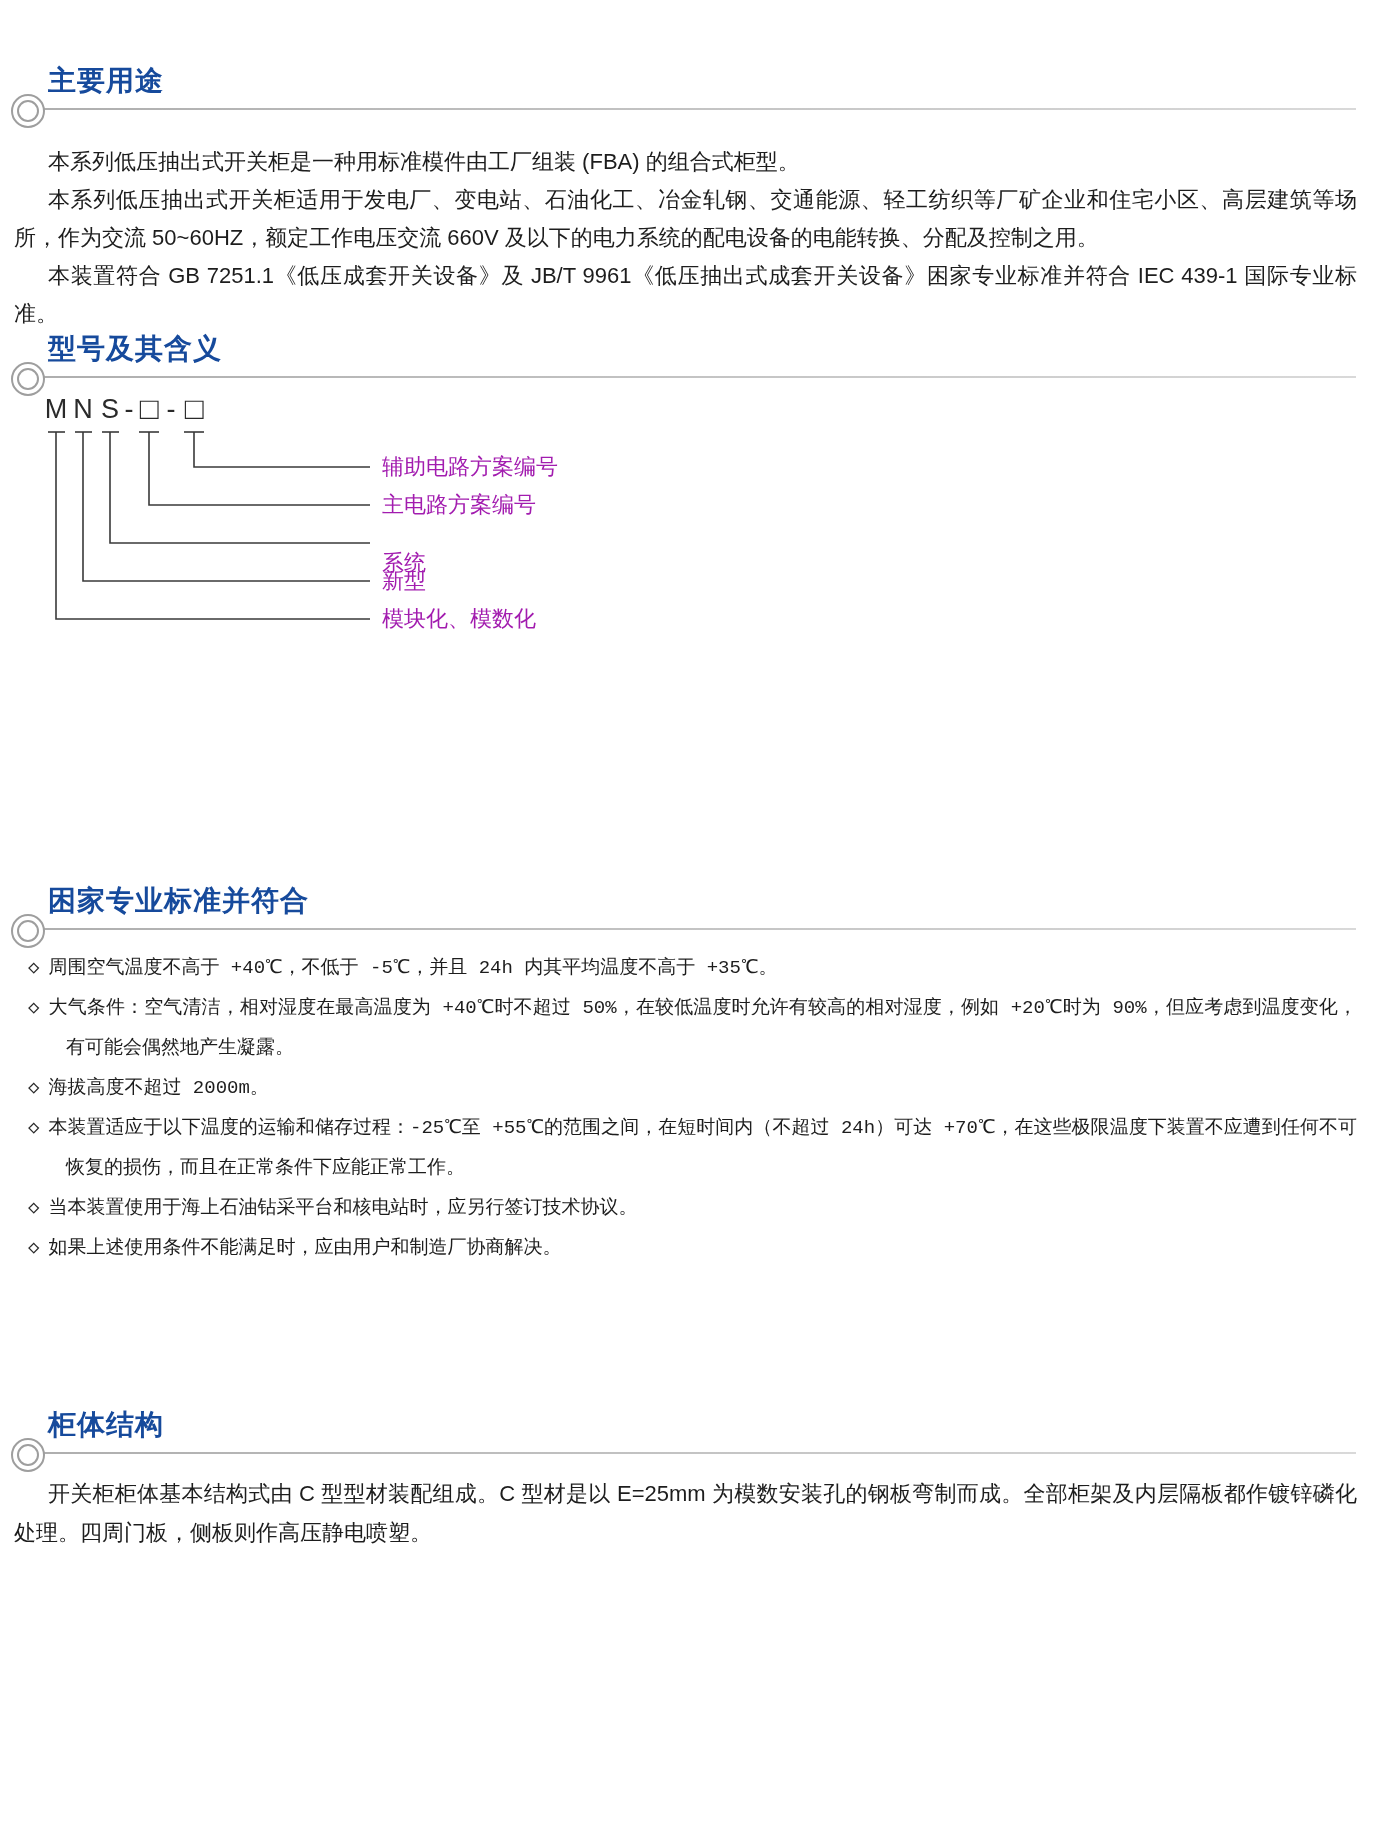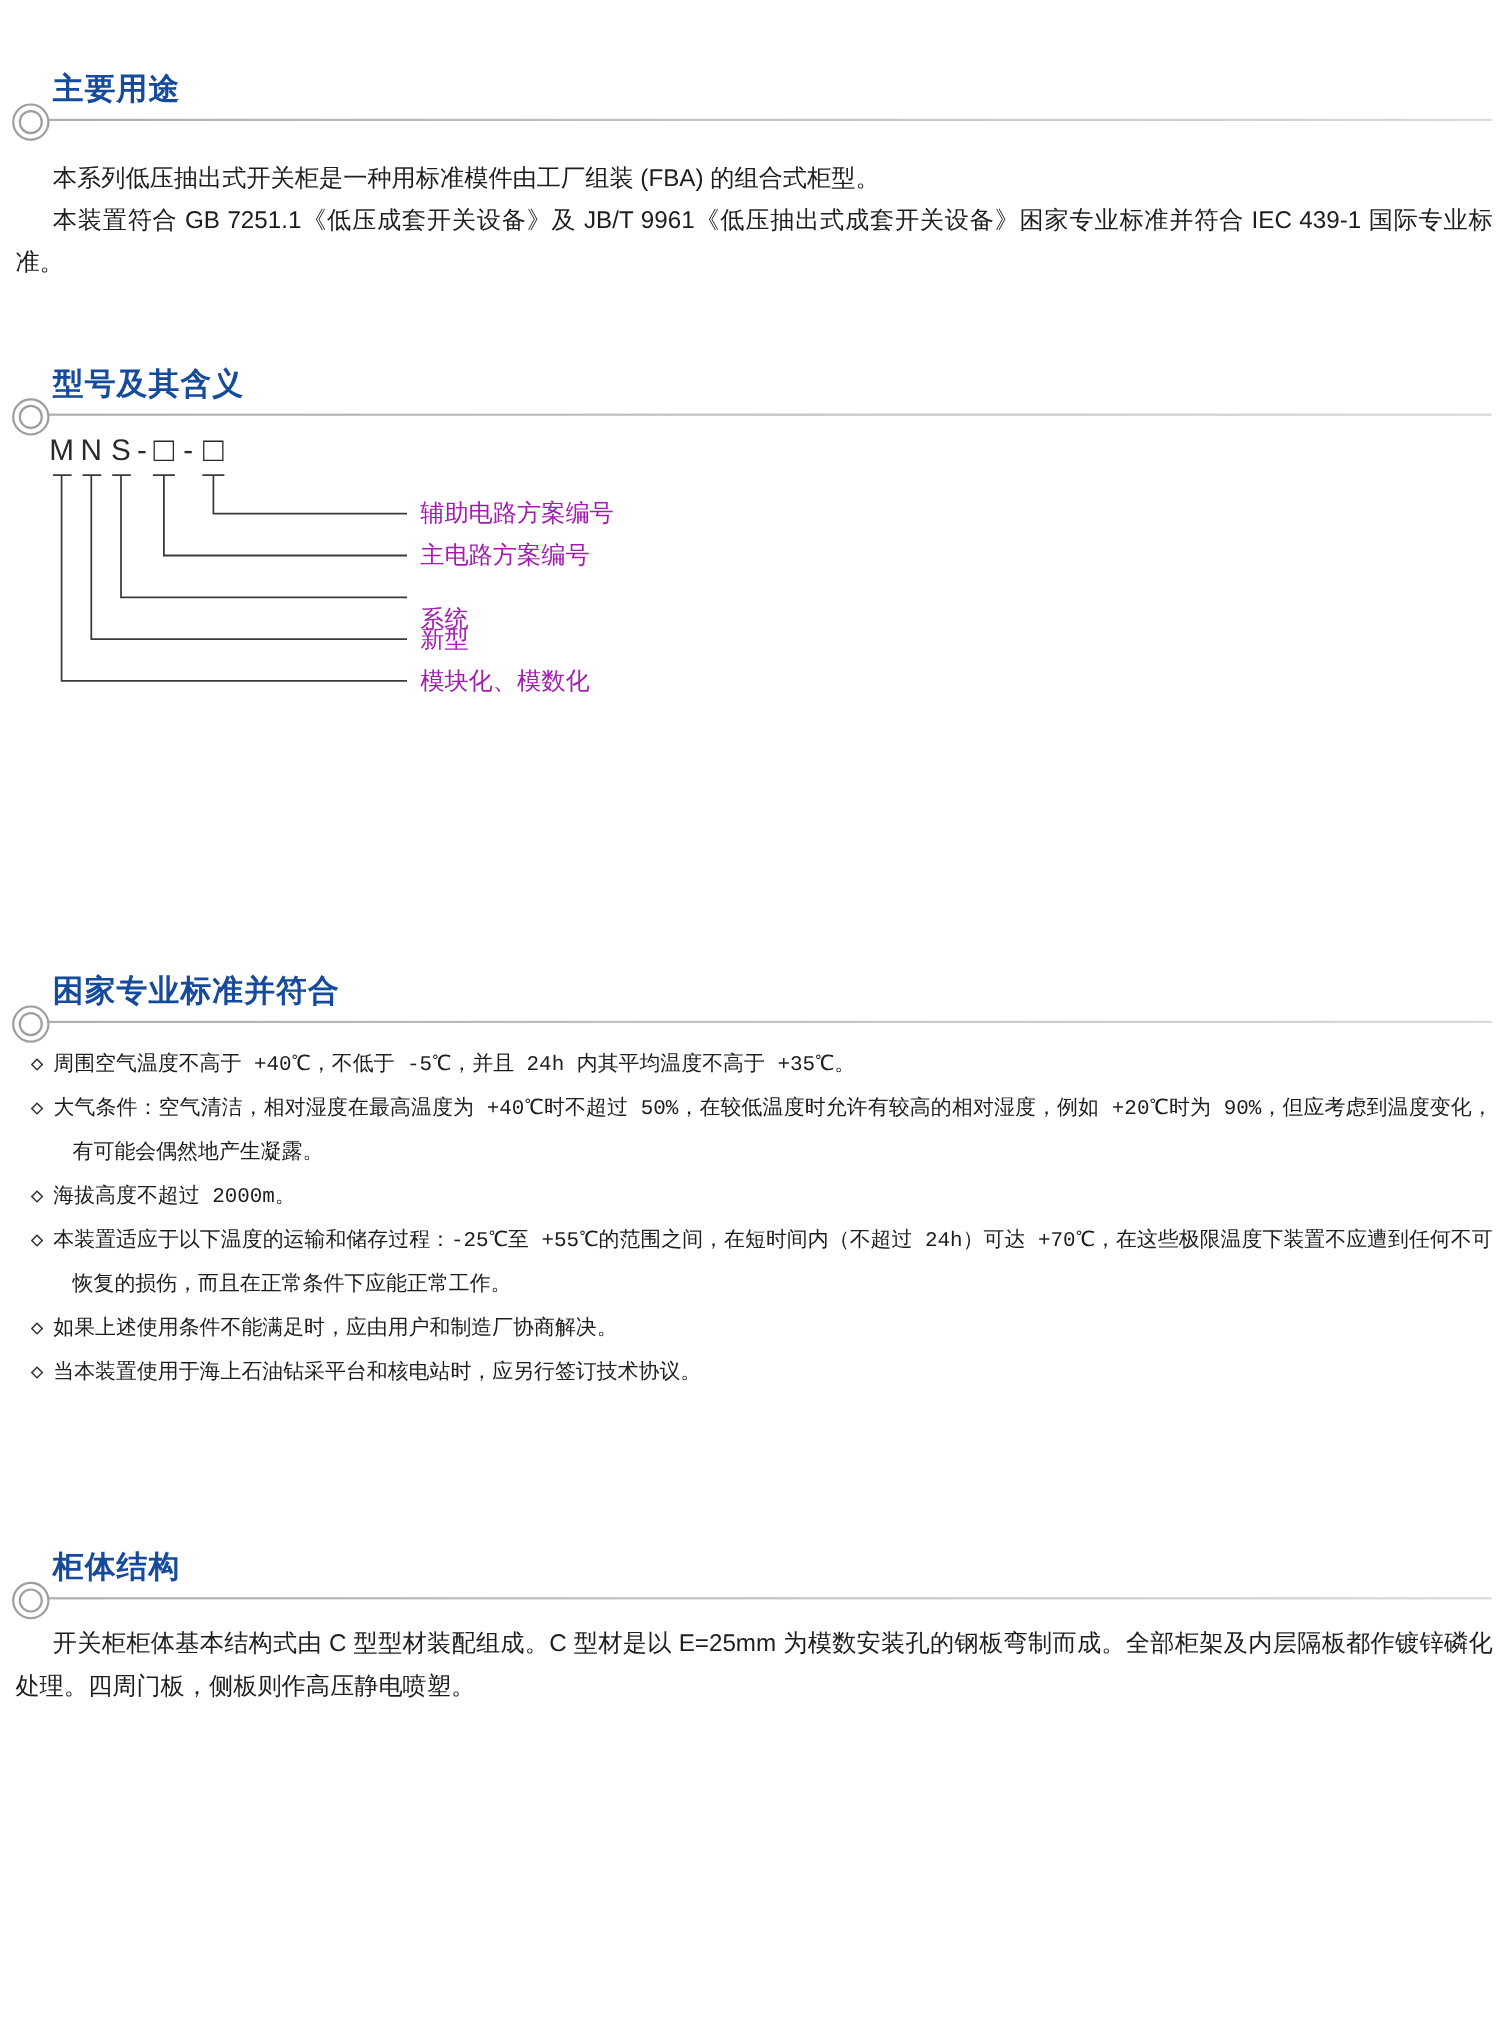--- a/index.html
+++ b/index.html
@@ -62,20 +62,21 @@
 <section class="sec" style="top:24px;margin-top:40px;">
   <div class="sec-header">
     <h2>主要用途</h2>
     <div class="rule"></div>
     <div class="ring">
         <div class="ring-inner"></div>
       </div>
   </div>
   <div class="sec-body purpose">
     <p class="para">本系列低压抽出式开关柜是一种用标准模件由工厂组装 (FBA) 的组合式柜型。</p>
+    <p class="para">本系列低压抽出式开关柜适用于发电厂、变电站、石油化工、冶金轧钢、交通能源、轻工纺织等厂矿企业和住宅小区、高层建筑等场所，作为交流 50~60HZ，额定工作电压交流 660V 及以下的电力系统的配电设备的电能转换、分配及控制之用。</p>
     <p class="para">本装置符合 GB 7251.1《低压成套开关设备》及 JB/T 9961《低压抽出式成套开关设备》困家专业标准并符合 IEC 439-1 国际专业标准。</p>
   </div>
 </section>
 
 <section class="sec" style="top:332px;">
   <div class="sec-header">
     <h2>型号及其含义</h2>
     <div class="rule"></div>
     <div class="ring">
         <div class="ring-inner"></div>
@@ -122,22 +123,22 @@
     <div class="rule"></div>
     <div class="ring">
         <div class="ring-inner"></div>
       </div>
   </div>
   <div class="sec-body env">
     <p class="bullet"><span class="diamond">◇</span><span>周围空气温度不高于 +40℃，不低于 -5℃，并且 24h 内其平均温度不高于 +35℃。</span></p>
     <p class="bullet"><span class="diamond">◇</span><span>大气条件：空气清洁，相对湿度在最高温度为 +40℃时不超过 50%，在较低温度时允许有较高的相对湿度，例如 +20℃时为 90%，但应考虑到温度变化，有可能会偶然地产生凝露。</span></p>
     <p class="bullet"><span class="diamond">◇</span><span>海拔高度不超过 2000m。</span></p>
     <p class="bullet"><span class="diamond">◇</span><span>本装置适应于以下温度的运输和储存过程：-25℃至 +55℃的范围之间，在短时间内（不超过 24h）可达 +70℃，在这些极限温度下装置不应遭到任何不可恢复的损伤，而且在正常条件下应能正常工作。</span></p>
+    <p class="bullet"><span class="diamond">◇</span><span>当本装置使用于海上石油钻采平台和核电站时，应另行签订技术协议。</span></p>
     <p class="bullet"><span class="diamond">◇</span><span>如果上述使用条件不能满足时，应由用户和制造厂协商解决。</span></p>
-    <p class="bullet"><span class="diamond">◇</span><span>当本装置使用于海上石油钻采平台和核电站时，应另行签订技术协议。</span></p>
   </div>
 </section>
 
 <section class="sec" style="top:1408px;">
   <div class="sec-header">
     <h2>柜体结构</h2>
     <div class="rule"></div>
     <div class="ring">
         <div class="ring-inner"></div>
       </div>

